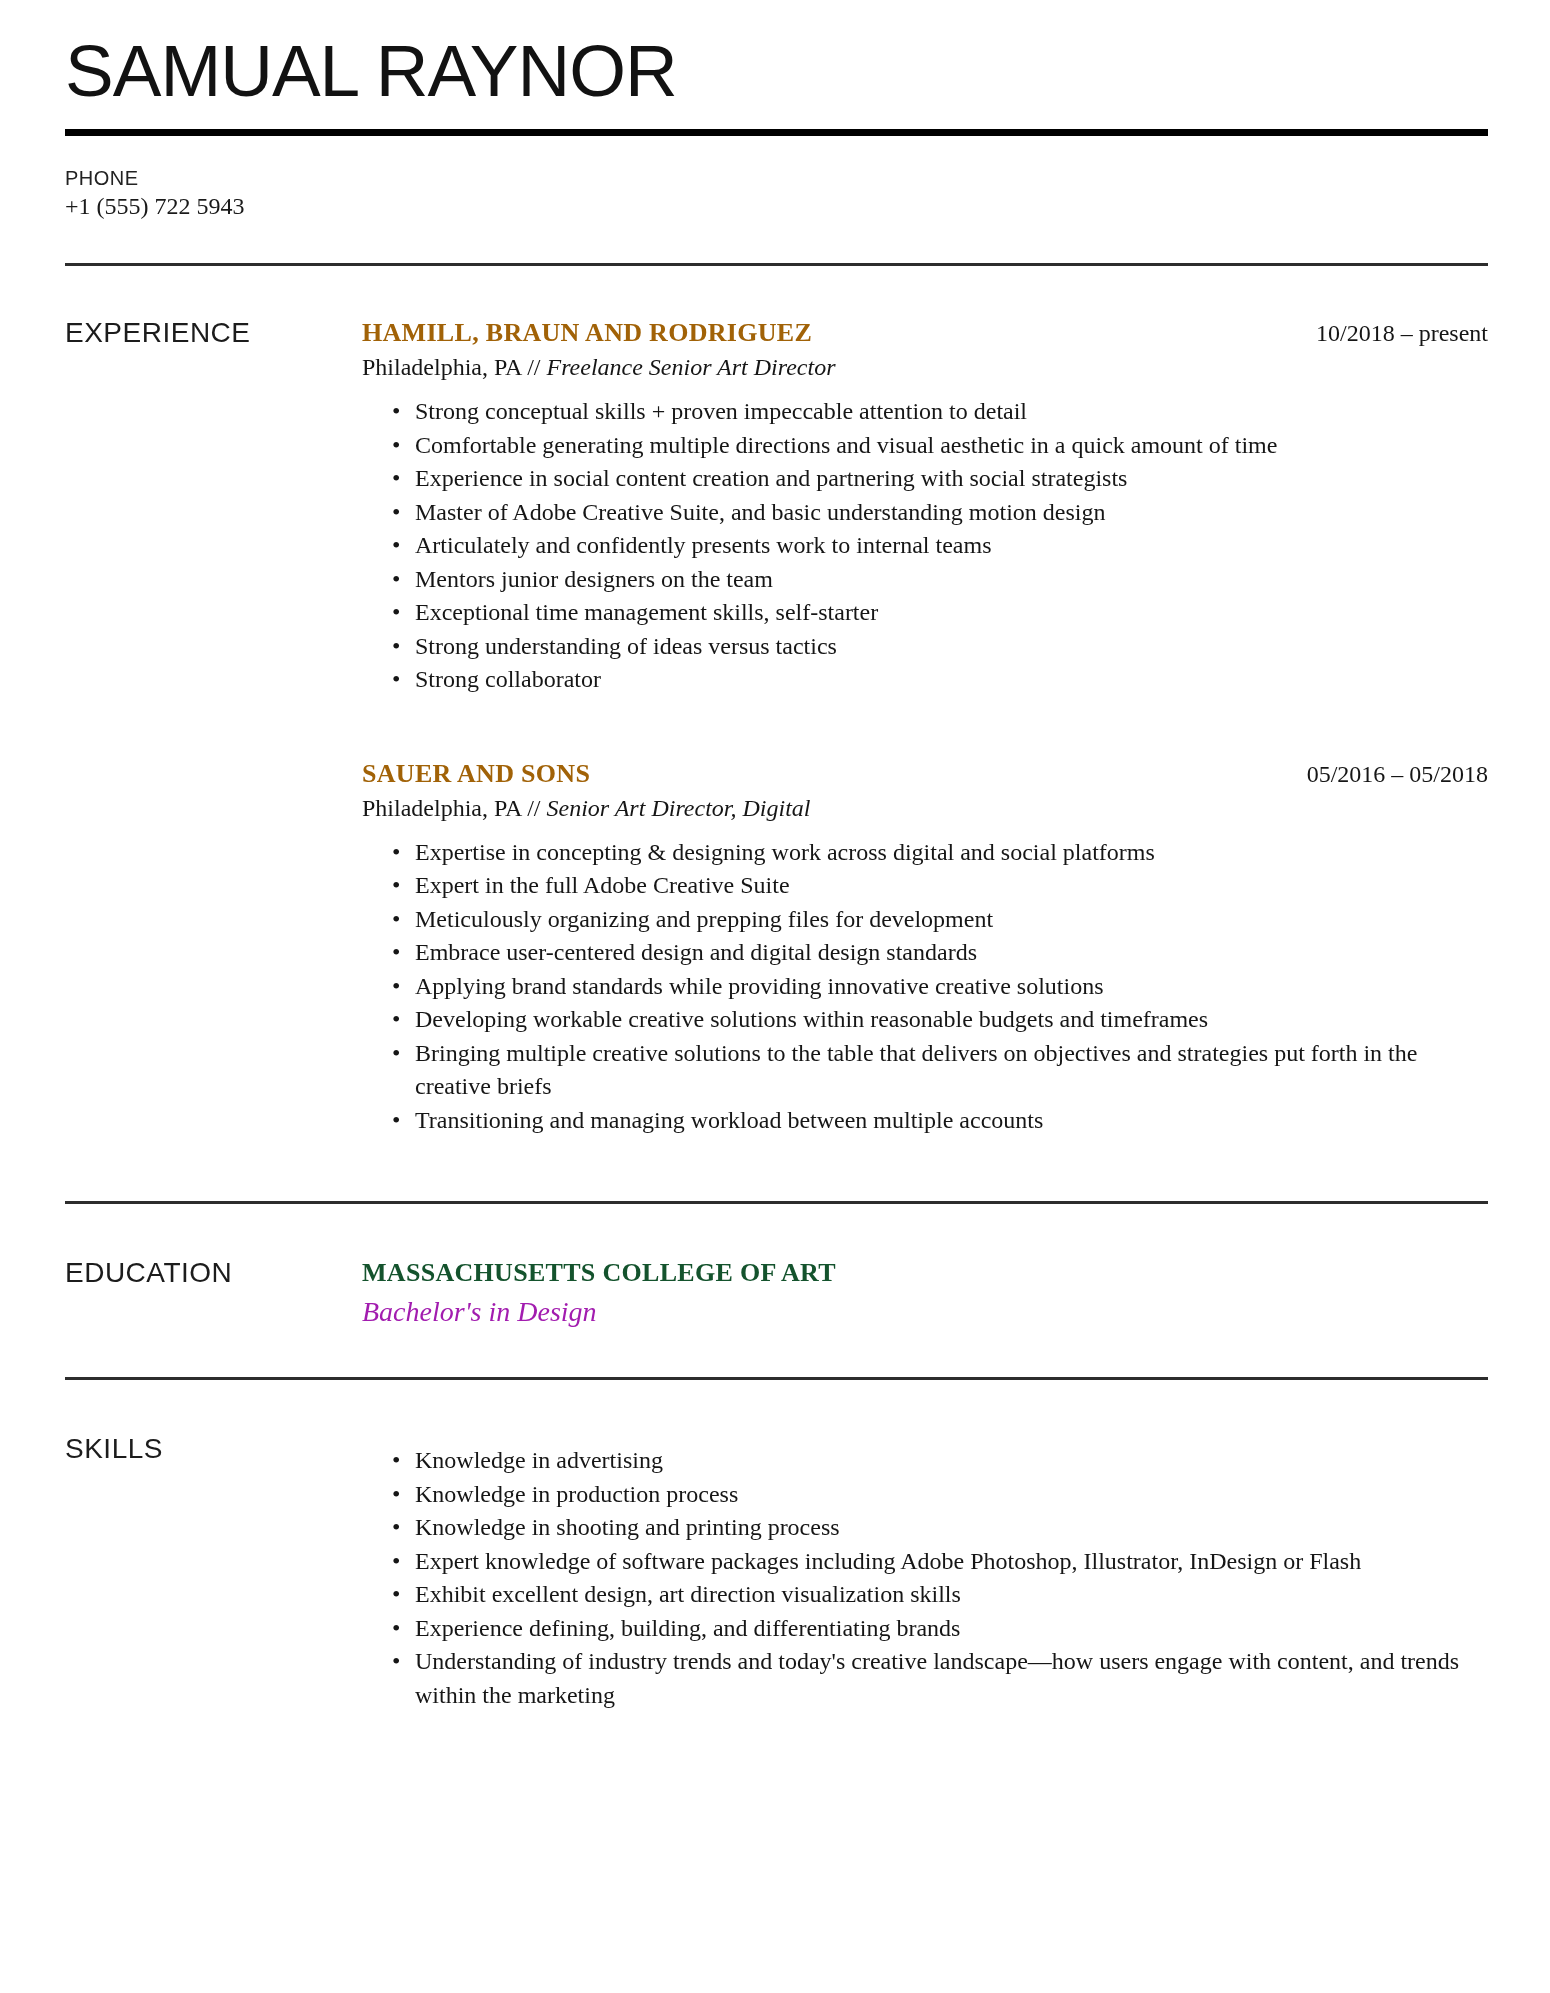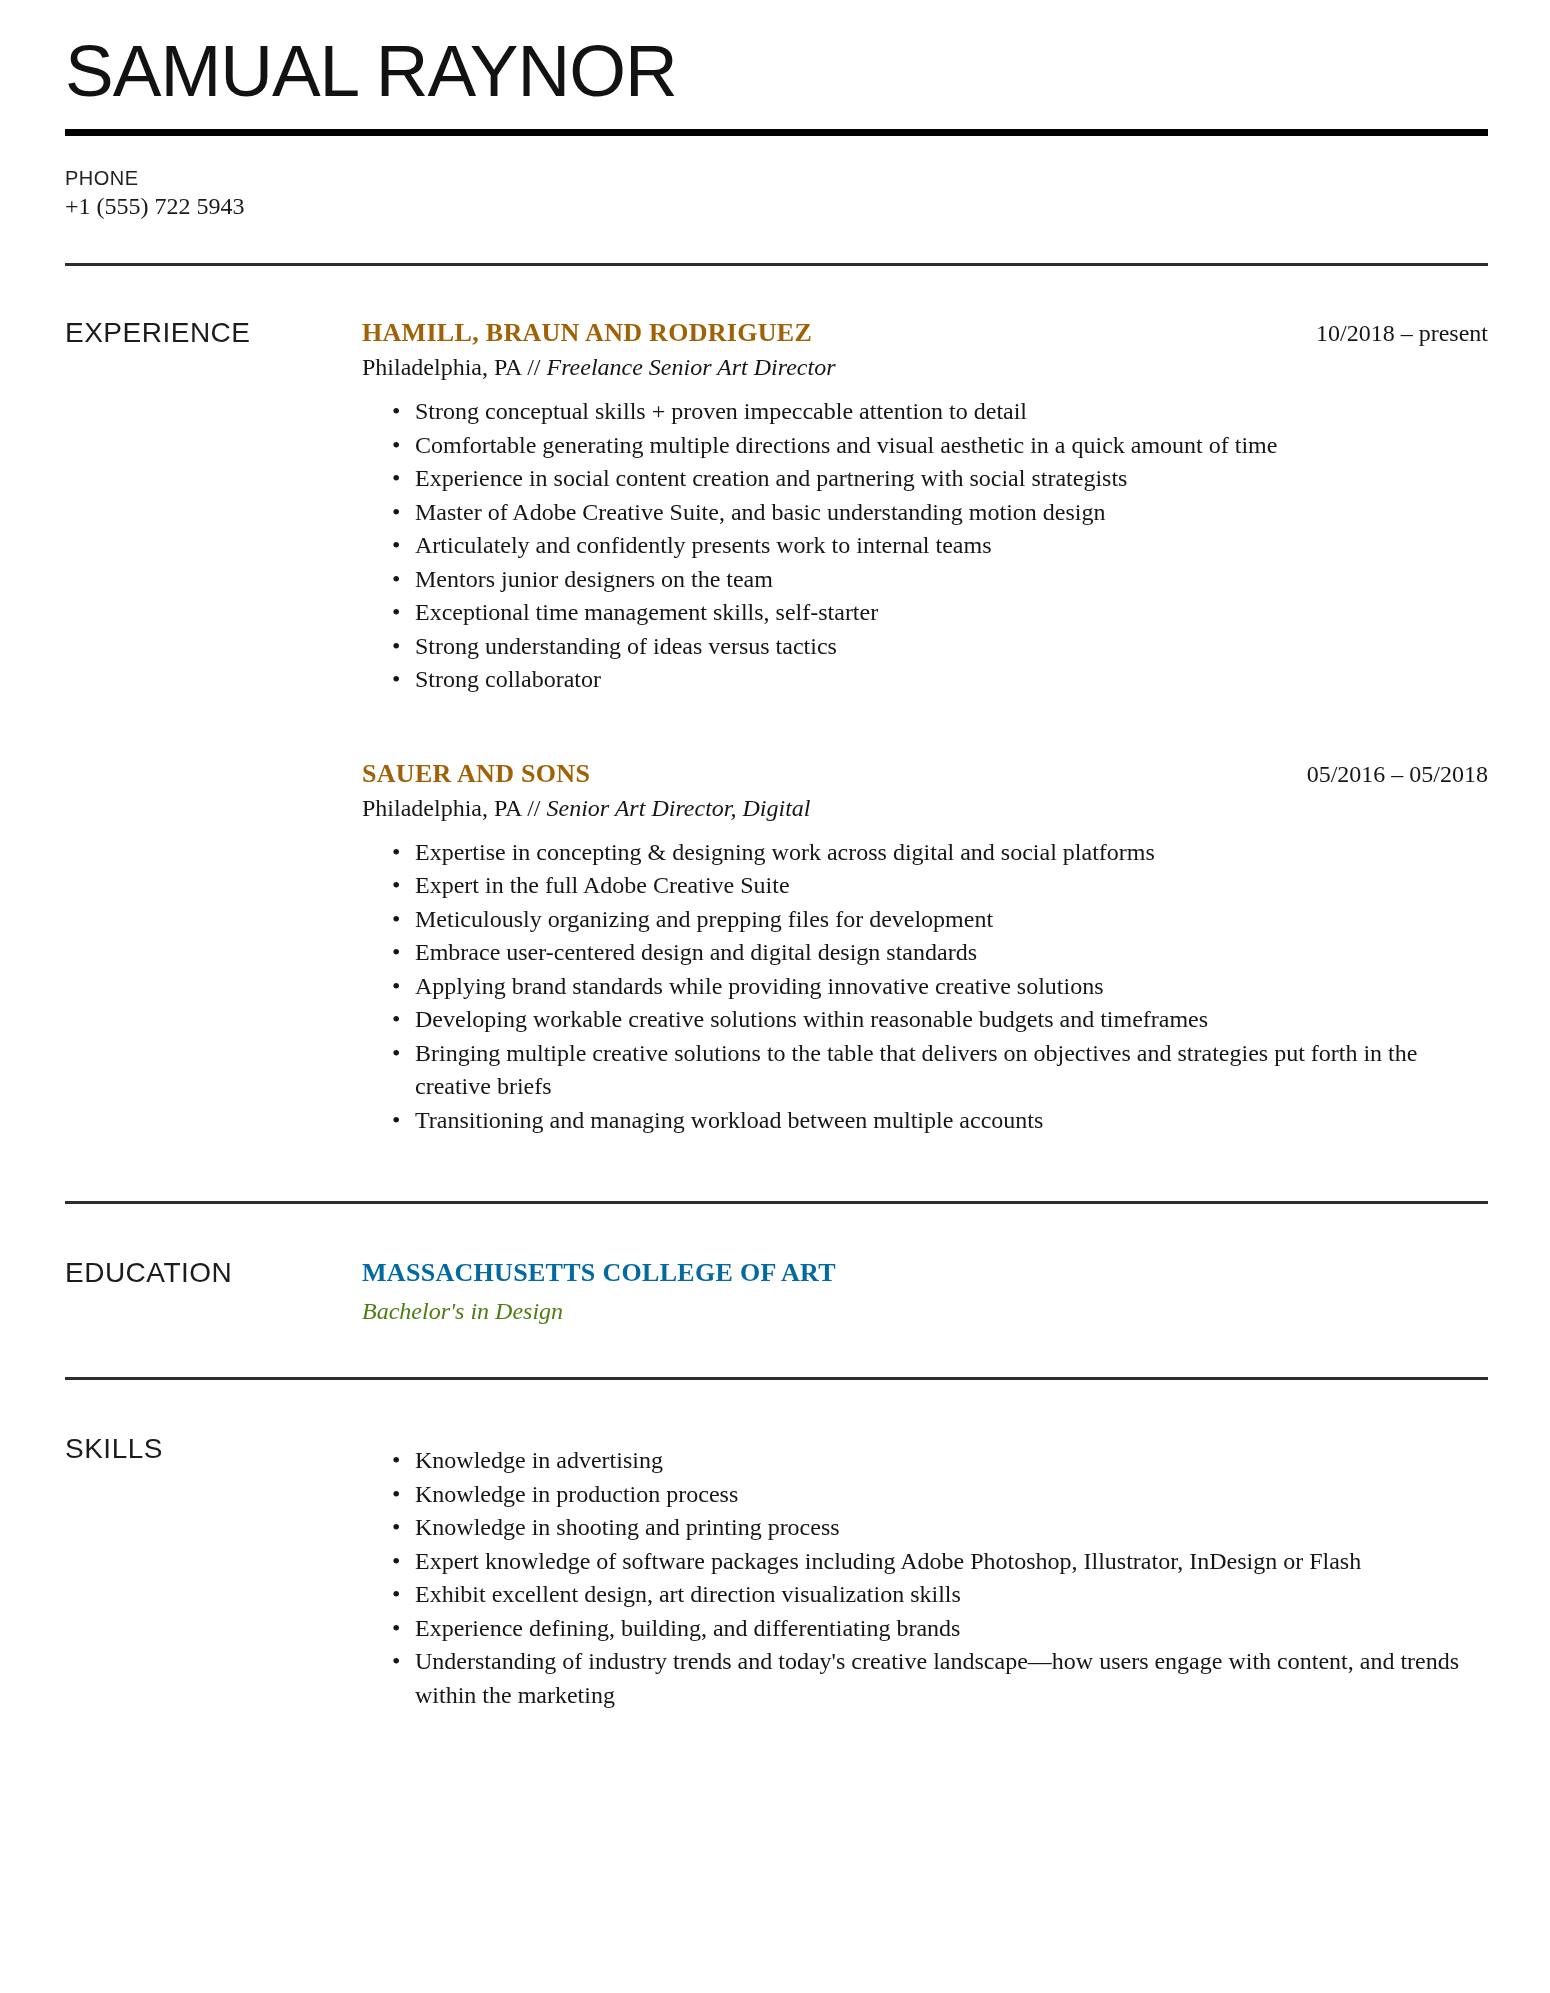--- a/index.html
+++ b/index.html
@@ -124,28 +124,28 @@
     top: 0;
   }
   ul.bullets.flush { margin-top: 12px; }
 
   
   .school {
     font-size: 26px;
     font-weight: 700;
     line-height: 34px;
     letter-spacing: 0.3px;
-    color: #0369a1;
+    color: #14532d;
   }
   .degree {
     margin-top: 6px;
-    font-size: 24px;
+    font-size: 28px;
     line-height: 31px;
     font-style: italic;
-    color: #4d7c0f;
+    color: #a21caf;
   }
 </style>
 </head>
 <body>
 
 <div class="page">
 
   <header>
     <h1 class="name">SAMUAL RAYNOR</h1>
     <hr class="rule-thick">

